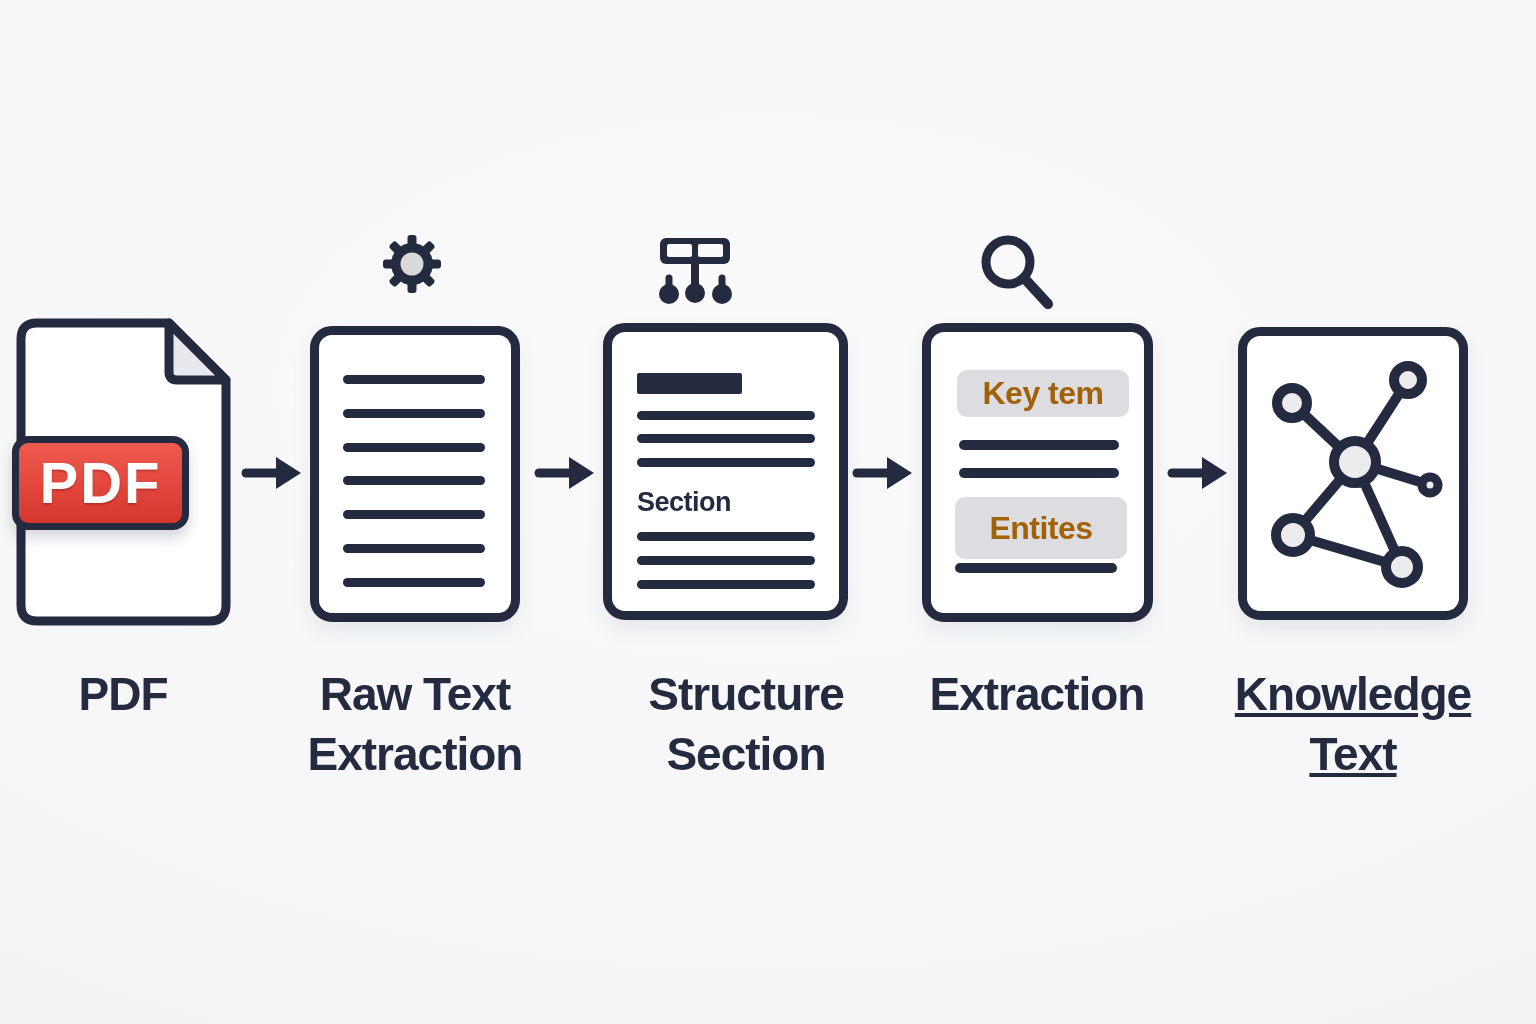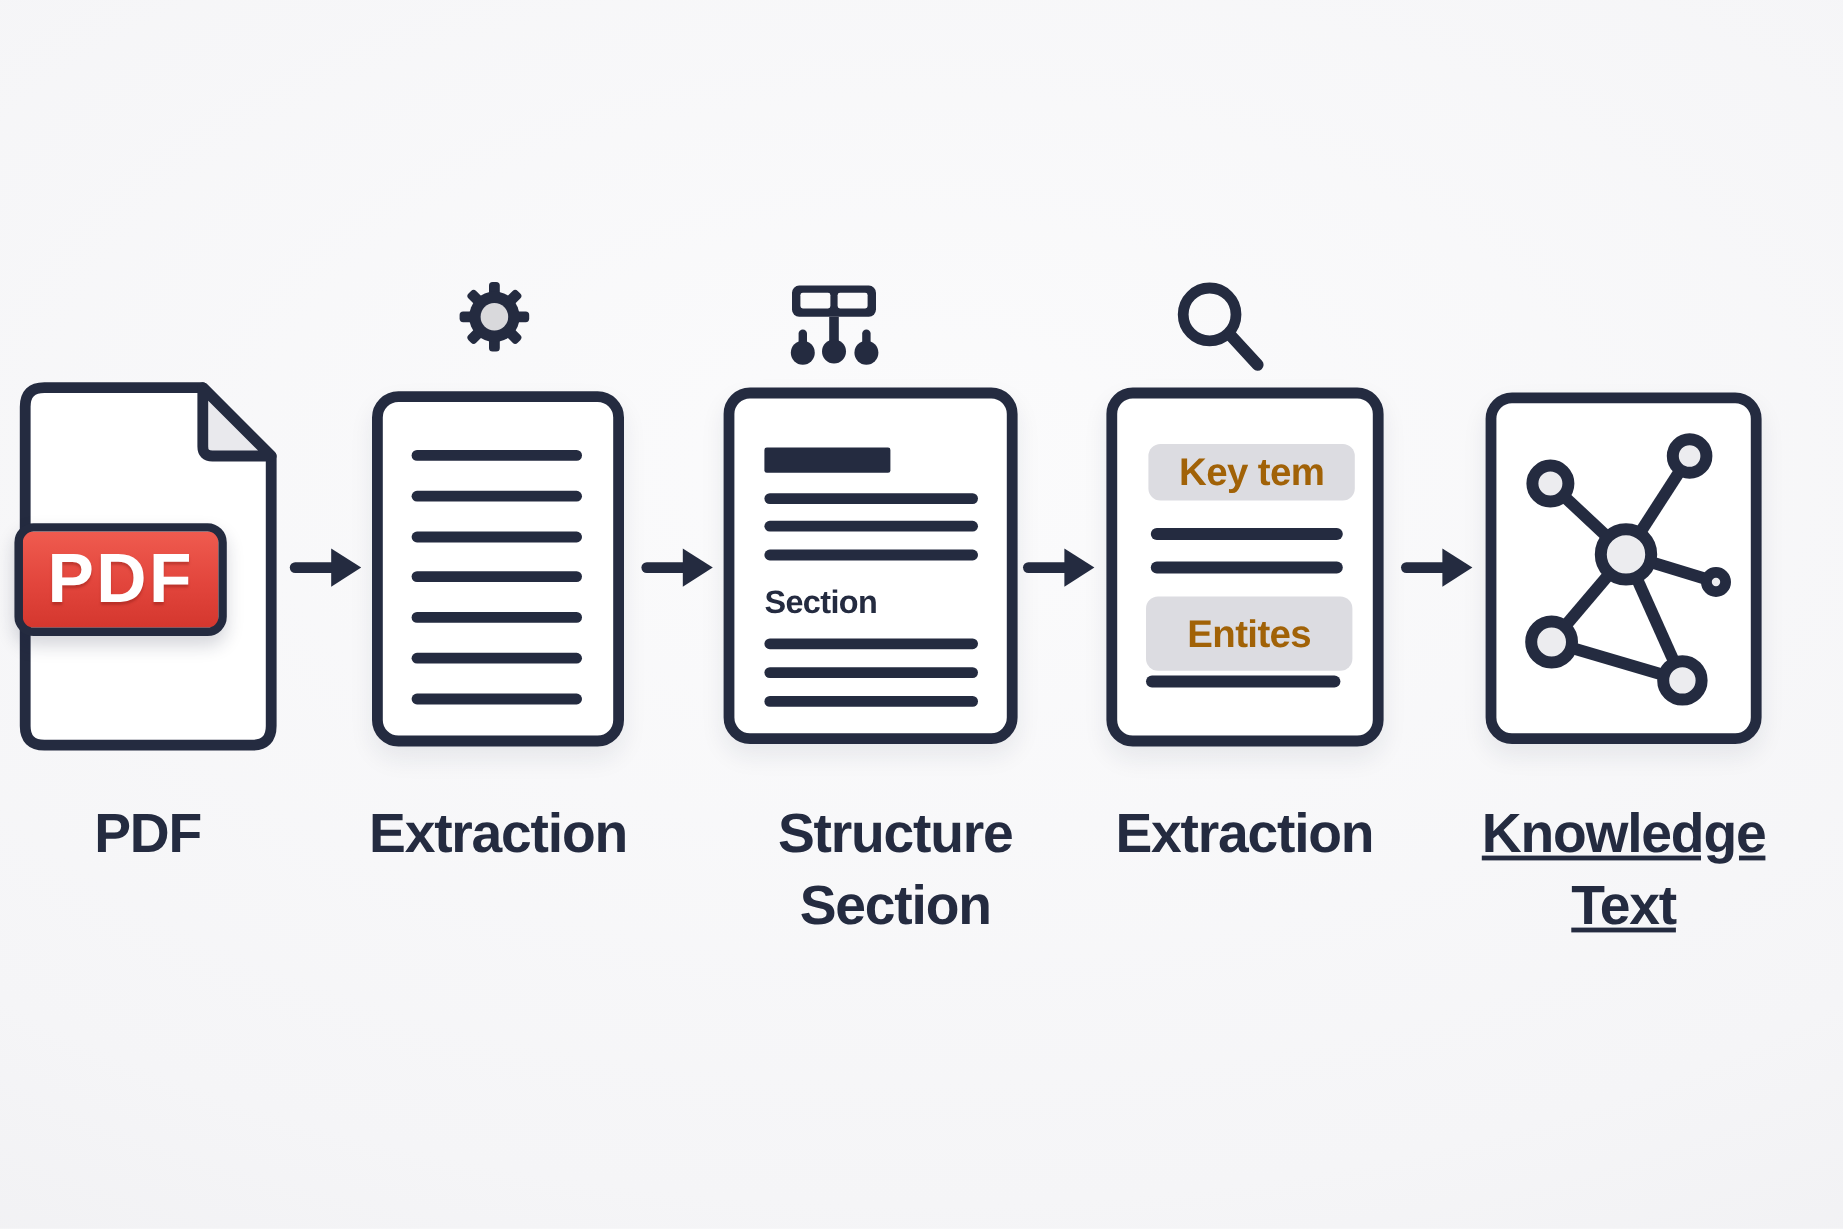--- a/index.html
+++ b/index.html
@@ -216,20 +216,21 @@
       <circle cx="164" cy="240" r="16" stroke-width="10"></circle>
     </g>
   </svg>
 </div>
 
 <div class="stage-label" style="left:-47px;">
   <span>PDF</span>
   <span></span>
 </div>
 <div class="stage-label" style="left:245px;">
+  <span>Raw Text</span>
   <span>Extraction</span>
 </div>
 <div class="stage-label" style="left:576px;">
   <span>Structure</span>
   <span>Section</span>
 </div>
 <div class="stage-label" style="left:867px;">
   <span>Extraction</span>
 </div>
 <div class="stage-label" style="left:1183px;text-decoration:underline;">

